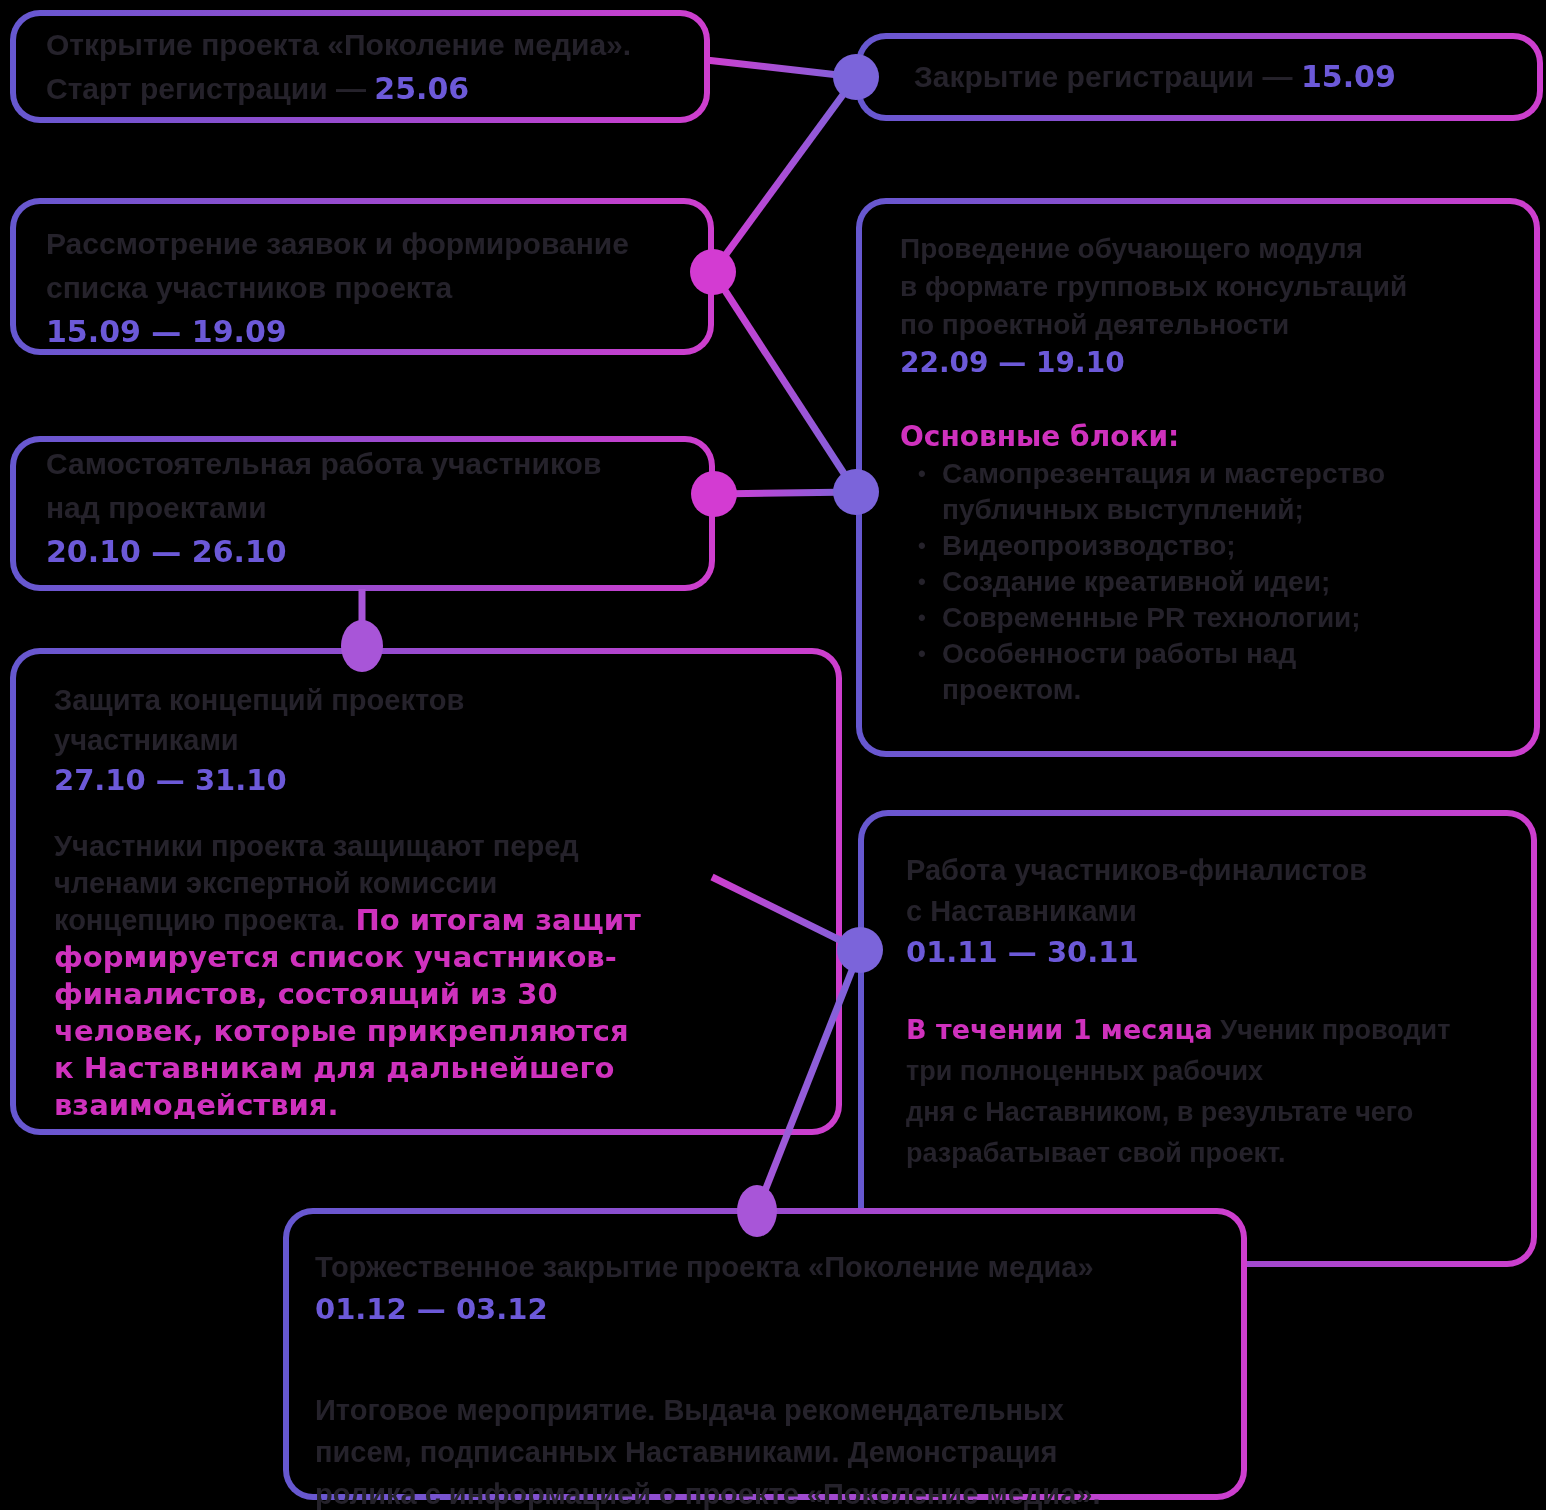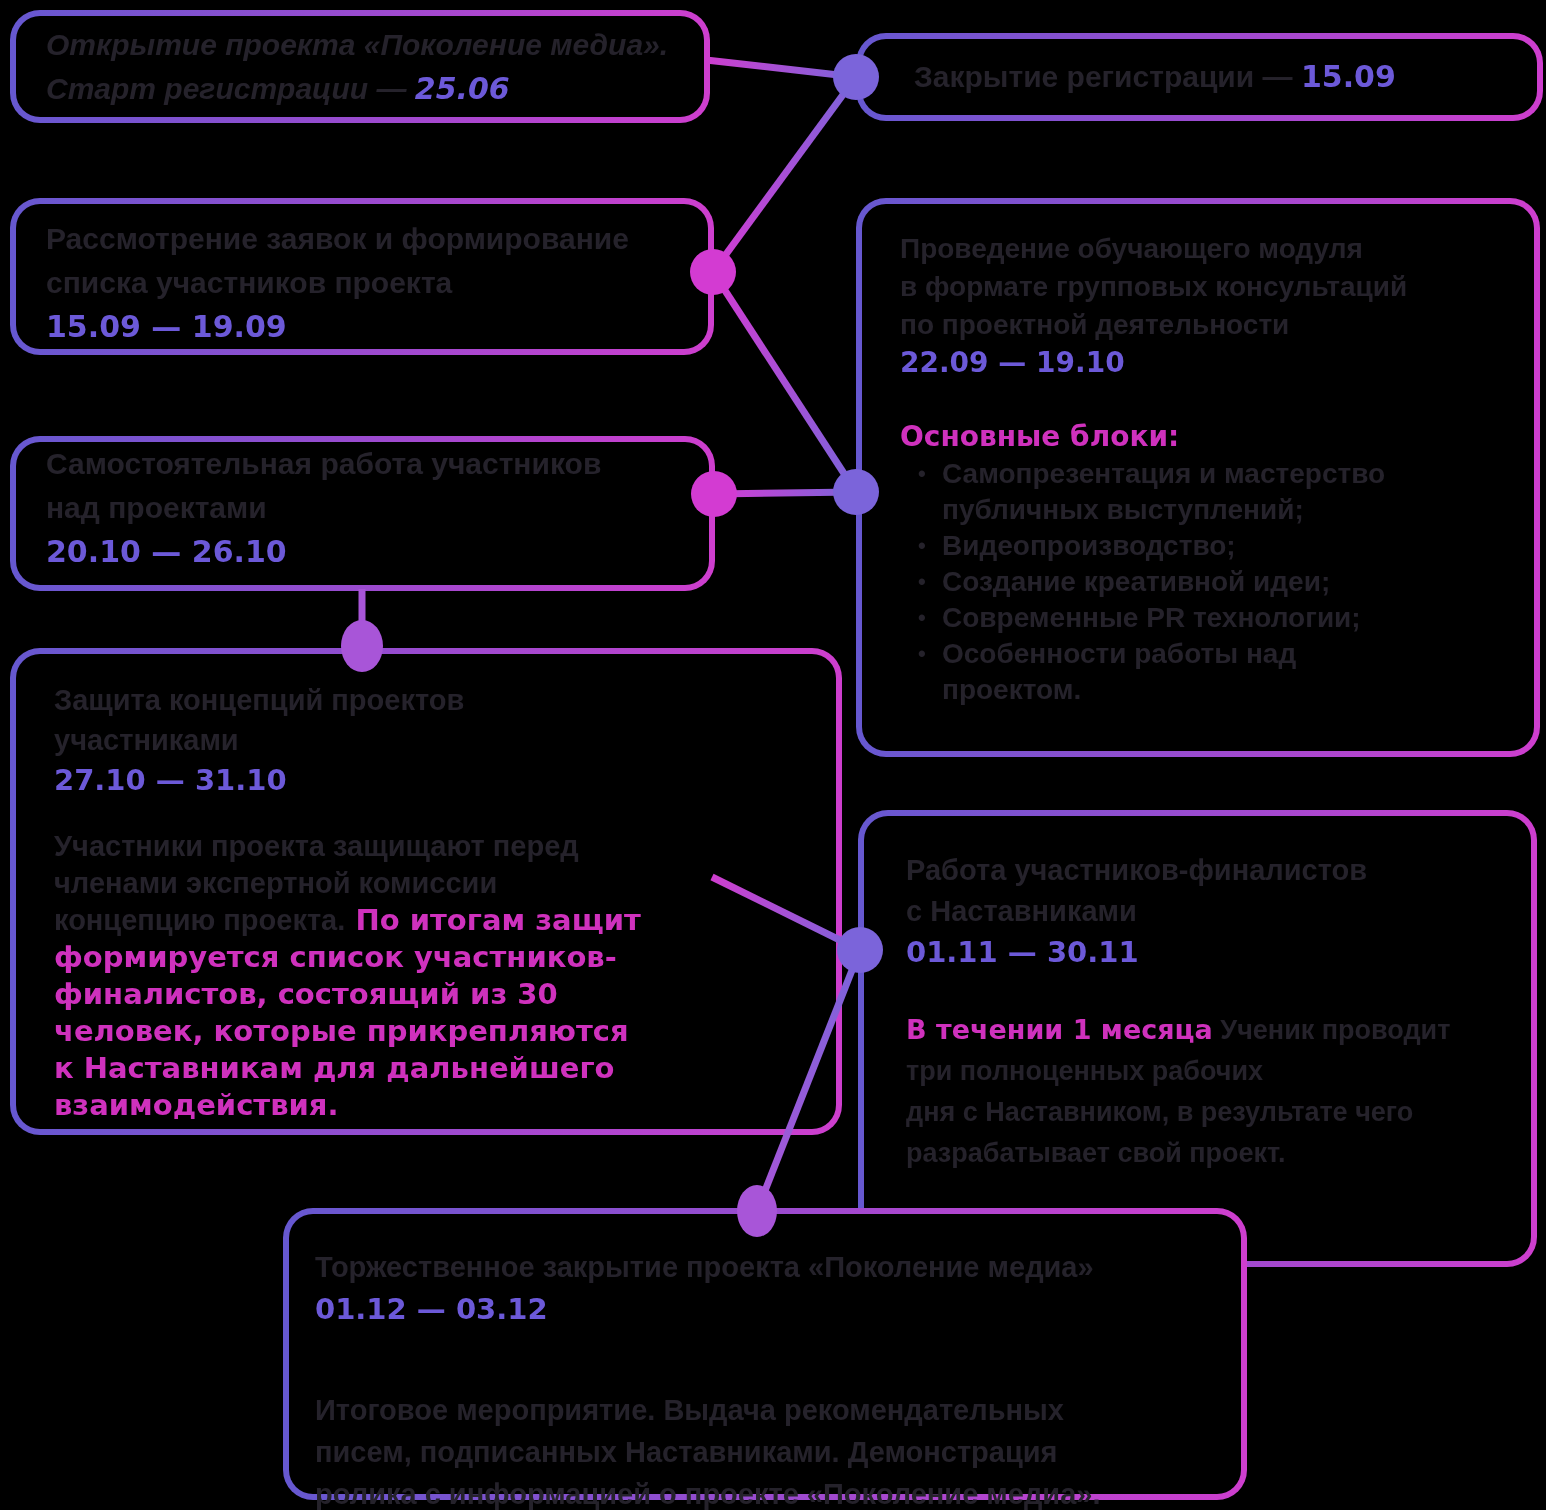--- a/index.html
+++ b/index.html
@@ -36,23 +36,23 @@
     border:6px solid transparent;border-radius:30px;
     background:linear-gradient(var(--box-fill),var(--box-fill)) padding-box,
                linear-gradient(90deg,var(--border-gradient-start),var(--border-gradient-end)) border-box;
     font-weight:700;
   }
   .title{font-size:30px;line-height:44px;white-space:pre-line;}
   .para{white-space:pre-line;}
   .date{color:var(--date-purple);font-family:"DejaVu Sans",sans-serif;font-weight:700;}
   .accent{color:var(--accent-pink);font-family:"DejaVu Sans",sans-serif;font-weight:700;}
 
-  .box1{left:10px;top:10px;width:700px;height:113px;display:flex;flex-direction:column;justify-content:center;padding:0 20px 0 30px;font-style:italic;}
+  .box1{left:10px;top:10px;width:700px;height:113px;display:flex;flex-direction:column;justify-content:center;padding:0 20px 0 30px;}
   .box2{left:856px;top:33px;width:687px;height:88px;display:flex;align-items:center;padding:0 20px 0 52px;}
-  .box3{left:10px;top:198px;width:704px;height:157px;display:flex;flex-direction:column;justify-content:flex-end;padding:9px 20px 0 30px;}
+  .box3{left:10px;top:198px;width:704px;height:157px;display:flex;flex-direction:column;justify-content:flex-start;padding:18px 20px 0 30px;}
   .box4{left:856px;top:198px;width:684px;height:559px;padding:26px 24px 0 38px;}
   .box5{left:10px;top:436px;width:705px;height:155px;display:flex;flex-direction:column;justify-content:flex-start;padding:0 20px 0 30px;}
   .box6{left:10px;top:648px;width:832px;height:487px;padding:26px 24px 0 38px;}
   .box7{left:858px;top:810px;width:679px;height:457px;padding:34px 24px 0 42px;}
   .box8{left:283px;top:1208px;width:964px;height:292px;padding:32px 24px 0 26px;}
 
   .box4 .title{font-size:28px;line-height:38px;}
   .box4 .blocks-header{font-size:28px;line-height:38px;margin-top:36px;}
   .box4 ul{list-style:none;margin:0;}
   .box4 li{

